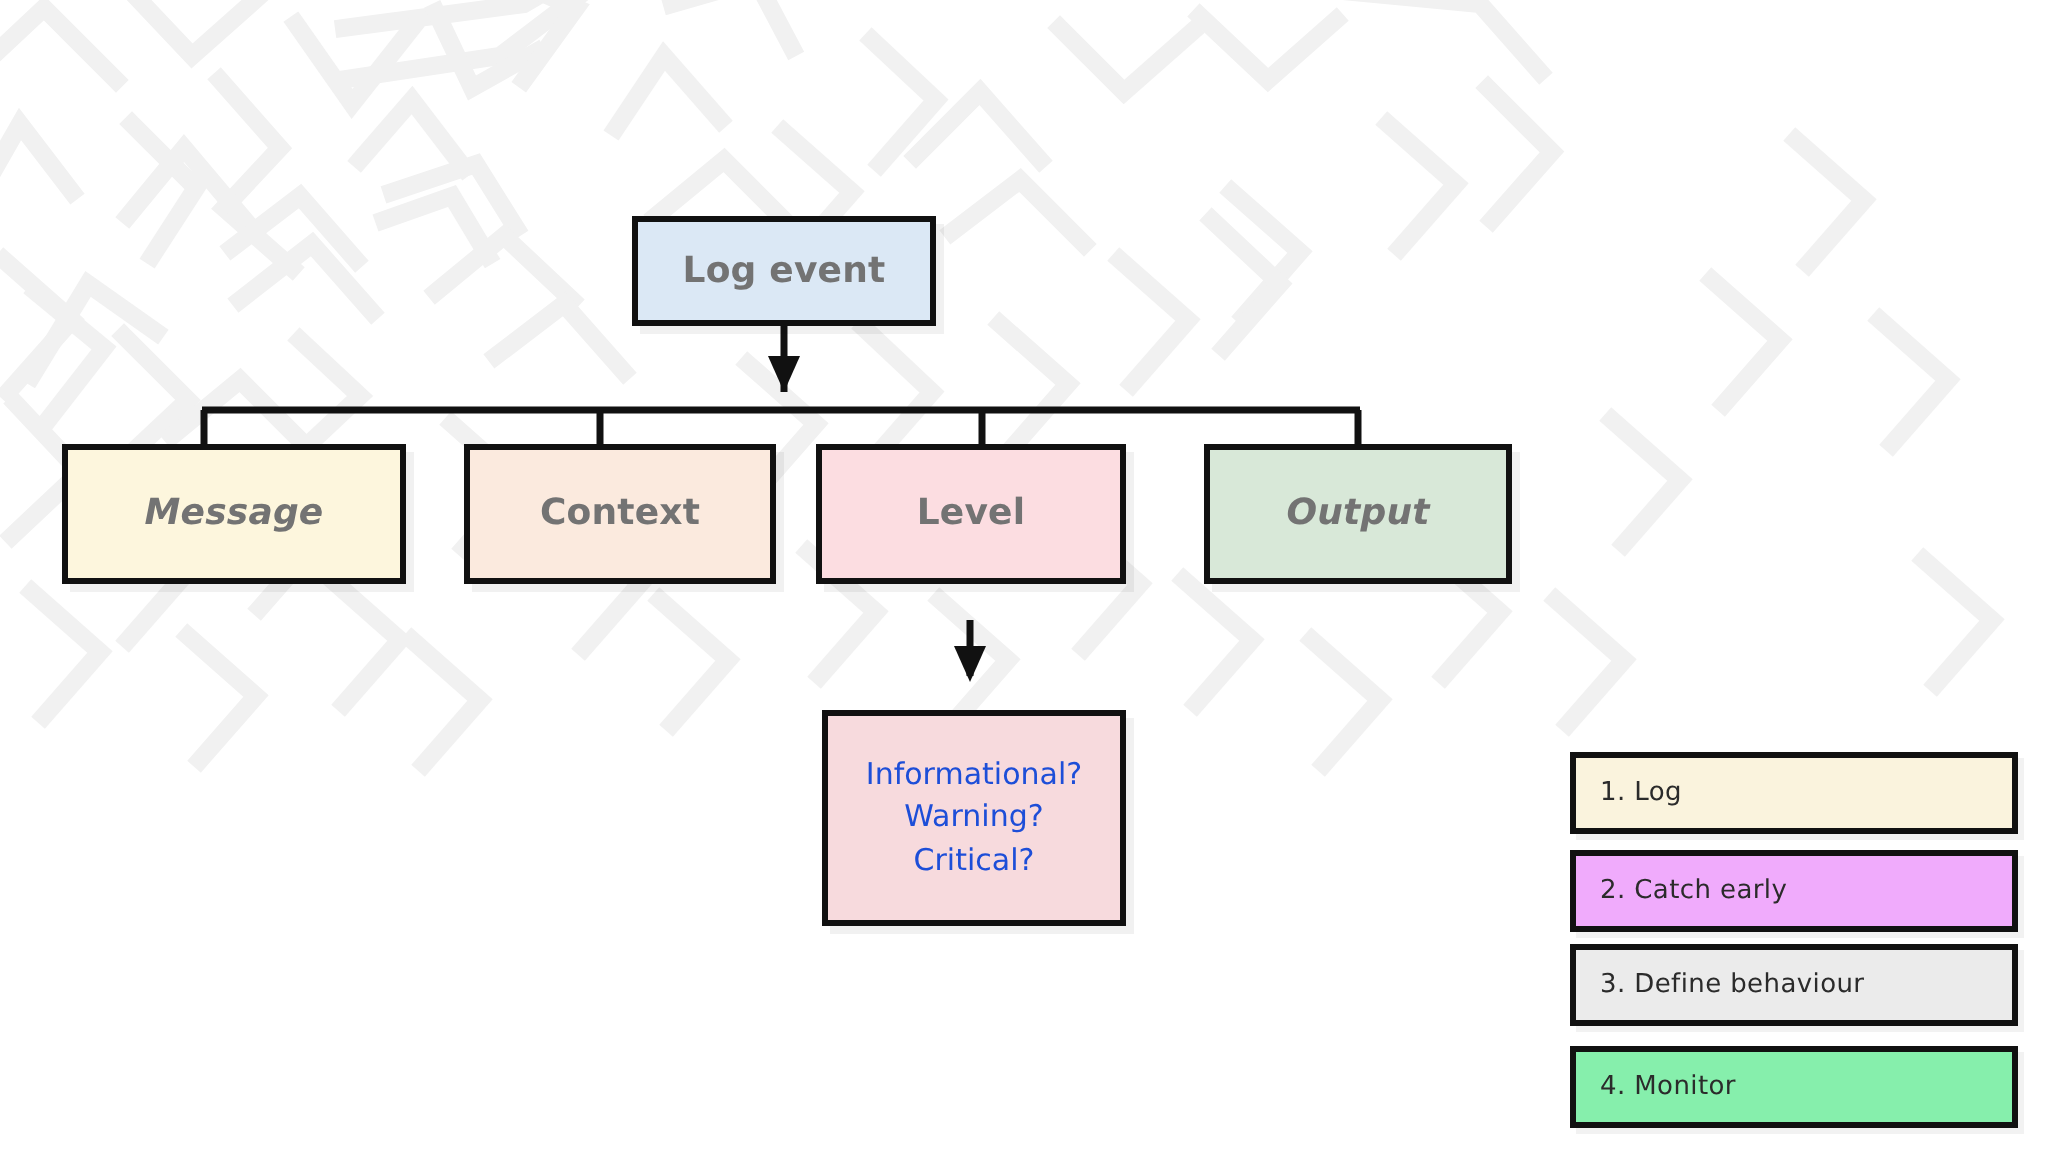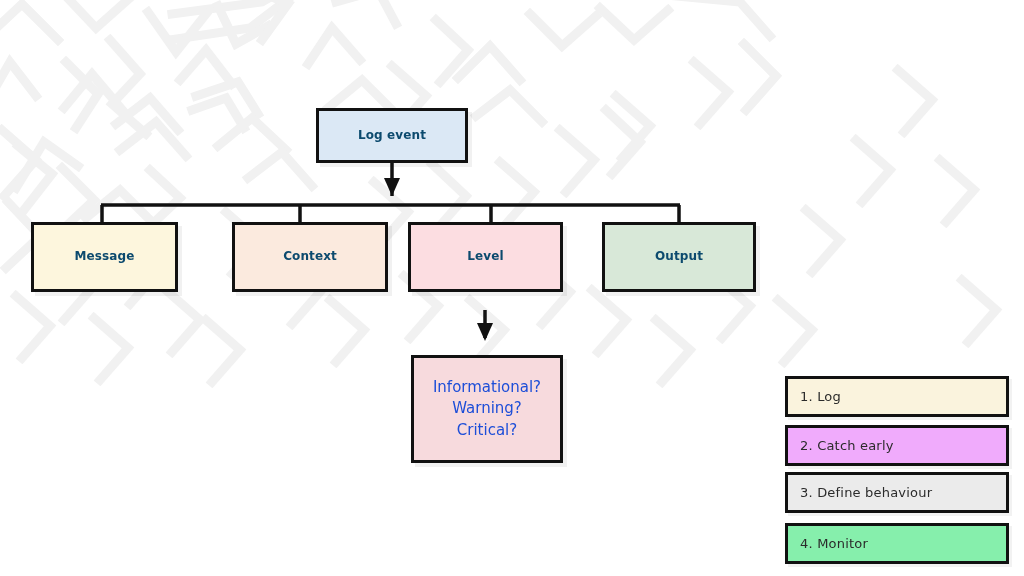--- a/index.html
+++ b/index.html
@@ -32,31 +32,31 @@
     box-sizing: border-box;
     border: 3px solid #111111;
     display: flex;
     align-items: center;
     justify-content: center;
     text-align: center;
     box-shadow: 4px 4px 0 rgba(0,0,0,0.055);
   }
   .flow-box .box-label {
     font-weight: bold;
-    font-size: 12px;
-    color: #0c4a6e;
+    font-size: 18px;
+    color: #737373;
     letter-spacing: 0.1px;
     line-height: 1.28;
   }
 
   #box-log-event { left: 316px; top: 108px; width: 152px; height: 55px; }
-  #box-message   { left: 31px;  top: 222px; width: 147px; height: 70px; }
+  #box-message   { left: 31px;  top: 222px; width: 172px; height: 70px; font-style: italic; }
   #box-context   { left: 232px; top: 222px; width: 156px; height: 70px; }
   #box-level     { left: 408px; top: 222px; width: 155px; height: 70px; }
-  #box-output    { left: 602px; top: 222px; width: 154px; height: 70px; }
+  #box-output    { left: 602px; top: 222px; width: 154px; height: 70px; font-style: italic; }
 
   #box-question {
     left: 411px;
     top: 355px;
     width: 152px;
     height: 108px;
     flex-direction: column;
   }
   #box-question .q-line {
     font-weight: normal;

